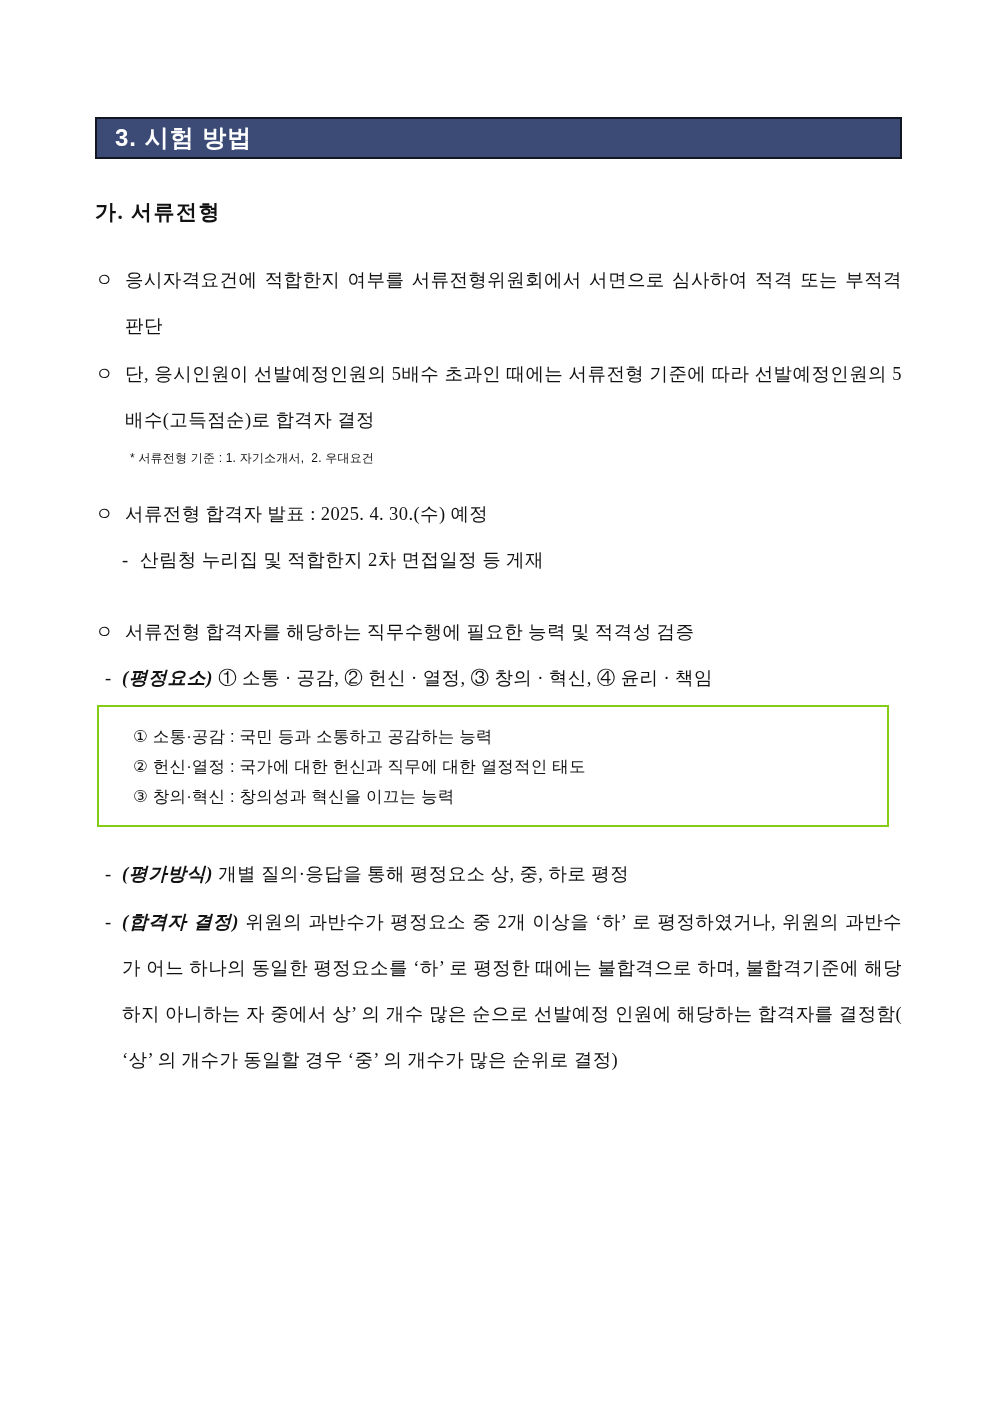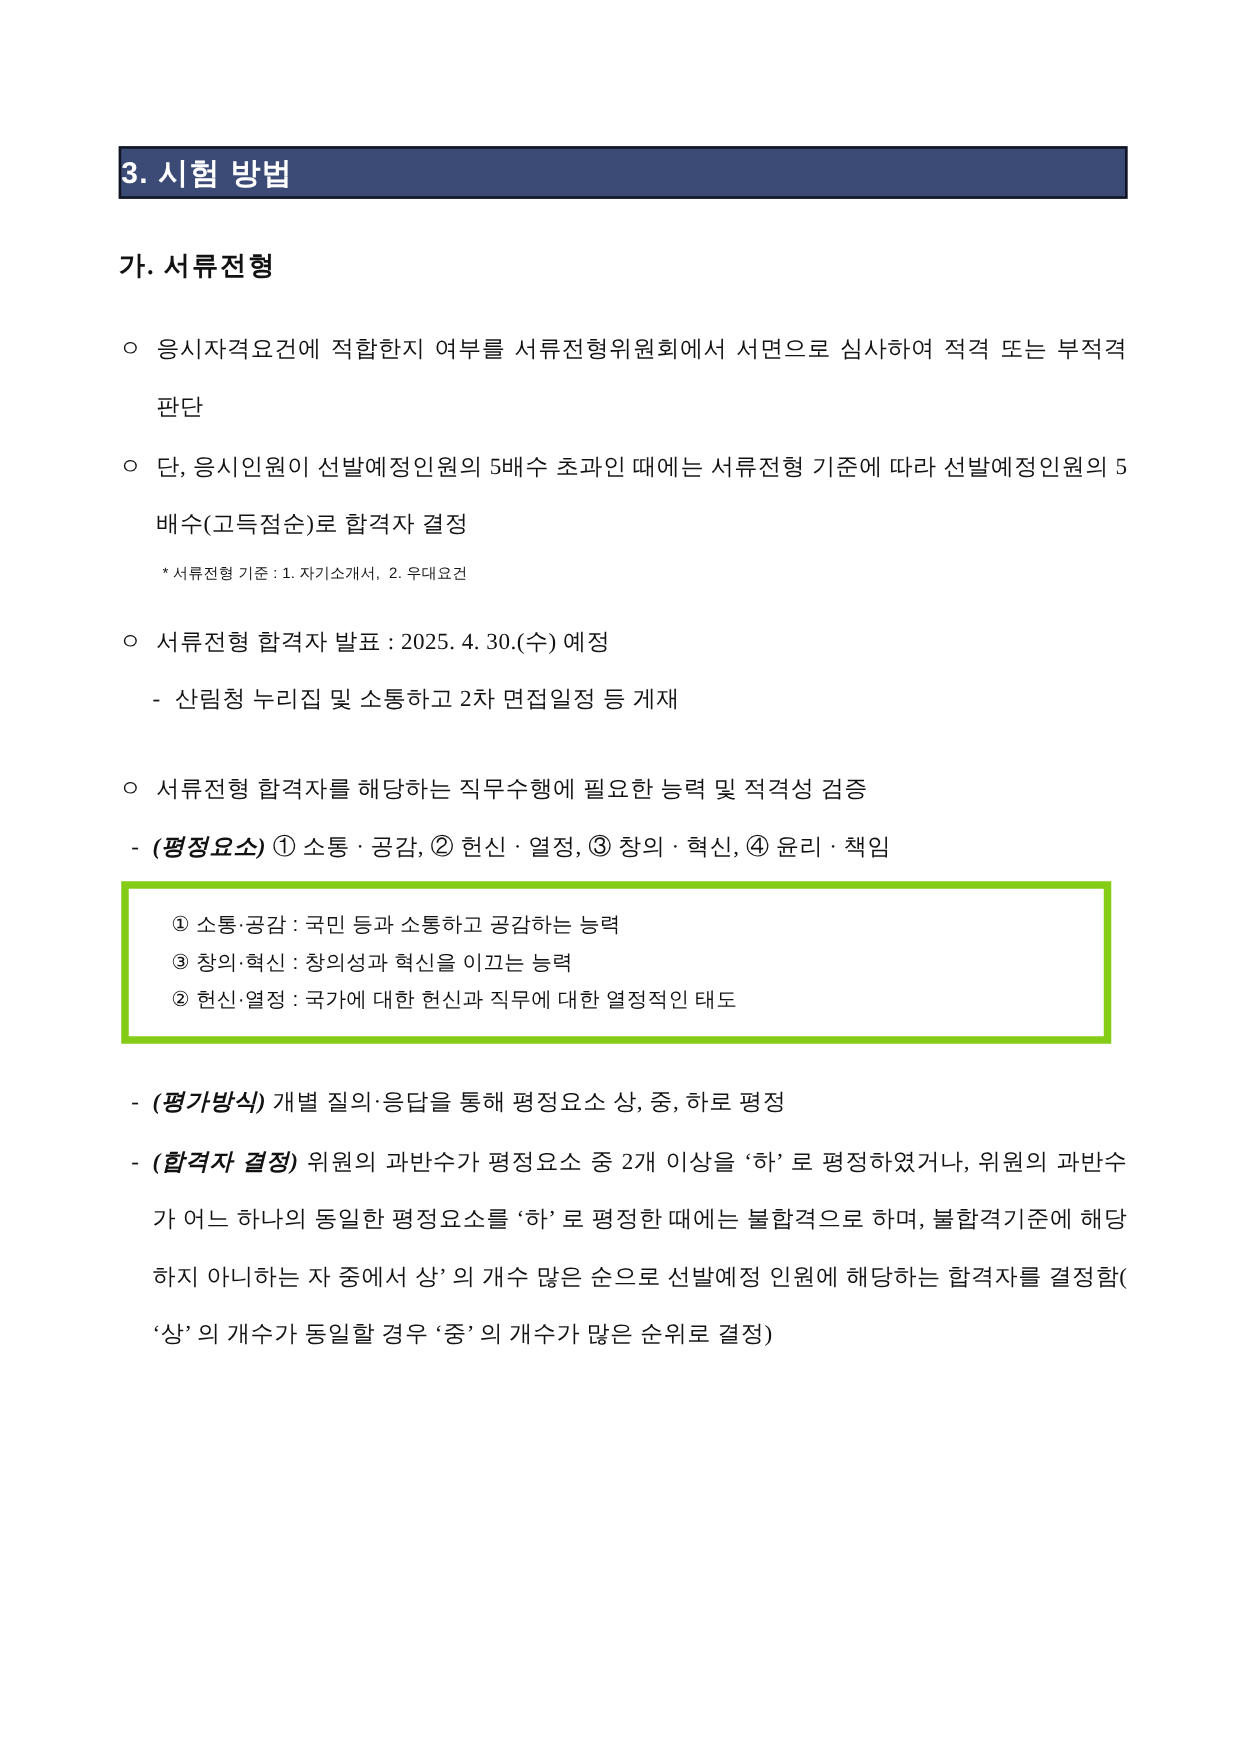--- a/index.html
+++ b/index.html
@@ -16,20 +16,21 @@
   .content { padding: 0 90px 0 95px; }
 
   
   .banner {
     margin-top: 117px;
     height: 42px;
     background: #3b4b76;
     border: 2px solid #121622;
     display: flex;
     align-items: center;
+    padding-left: 18px;
   }
   .banner-title {
     color: #ffffff;
     font-family: "Liberation Sans", "DejaVu Sans", sans-serif;
     font-weight: 700;
     font-size: 24px;
     letter-spacing: 1px;
   }
 
   
@@ -90,21 +91,21 @@
   .dtext { flex: 1; text-align: justify; }
   .dtext b { letter-spacing: 0.8px; font-style: italic; }
 
   .mt-d1 { margin-top: 0px; }
   .mt-d2 { margin-top: 24px; }
   .mt-d3 { margin-top: 2px; }
 
   
   .box {
     margin: 4px 13px 0 2px;
-    border: 6px solid #84cc16;
+    border: 2px solid #84cc16;
     padding: 14px 12px 14px 34px;
     font-family: "Liberation Sans", "DejaVu Sans", sans-serif;
     font-size: 16.5px;
     line-height: 30px;
     letter-spacing: 0.2px;
   }
   .box-line { white-space: pre-wrap; }
 </style>
 </head>
 <body>
@@ -128,39 +129,39 @@
       <span class="itext">단, 응시인원이 선발예정인원의 5배수 초과인 때에는 서류전형 기준에 따라 선발예정인원의 5배수(고득점순)로 합격자 결정</span>
     </div>
     <div class="note">* 서류전형 기준 : 1. 자기소개서,  2. 우대요건</div>
 
     <div class="item mt-b3">
       <span class="marker">ㅇ</span>
       <span class="itext-last">서류전형 합격자 발표 : 2025. 4. 30.(수) 예정</span>
     </div>
     <div class="subitem">
       <span class="submark">-</span>
-      <span class="itext-last">산림청 누리집 및 소통하고 2차 면접일정 등 게재</span>
+      <span class="itext-last">산림청 누리집 및 적합한지 2차 면접일정 등 게재</span>
     </div>
 
 
     <div class="item mt-bb1">
       <span class="marker">ㅇ</span>
       <span class="itext">서류전형 합격자를 해당하는 직무수행에 필요한 능력 및 적격성 검증</span>
     </div>
 
     <div class="ditem mt-d1">
       <span class="dmark">-</span>
       <span class="dtext"><b>(평정요소)</b>
         <span>① 소통 · 공감, ② 헌신 · 열정, ③ 창의 · 혁신, ④ 윤리 · 책임</span></span>
     </div>
 
     <div class="box">
       <div class="box-line">① 소통·공감 : 국민 등과 소통하고 공감하는 능력</div>
+      <div class="box-line">② 헌신·열정 : 국가에 대한 헌신과 직무에 대한 열정적인 태도</div>
       <div class="box-line">③ 창의·혁신 : 창의성과 혁신을 이끄는 능력</div>
-      <div class="box-line">② 헌신·열정 : 국가에 대한 헌신과 직무에 대한 열정적인 태도</div>
     </div>
 
     <div class="ditem mt-d2">
       <span class="dmark">-</span>
       <span class="dtext"><b>(평가방식)</b>
         <span>개별 질의·응답을 통해 평정요소 상, 중, 하로 평정</span></span>
     </div>
 
     <div class="ditem mt-d3">
       <span class="dmark">-</span>

